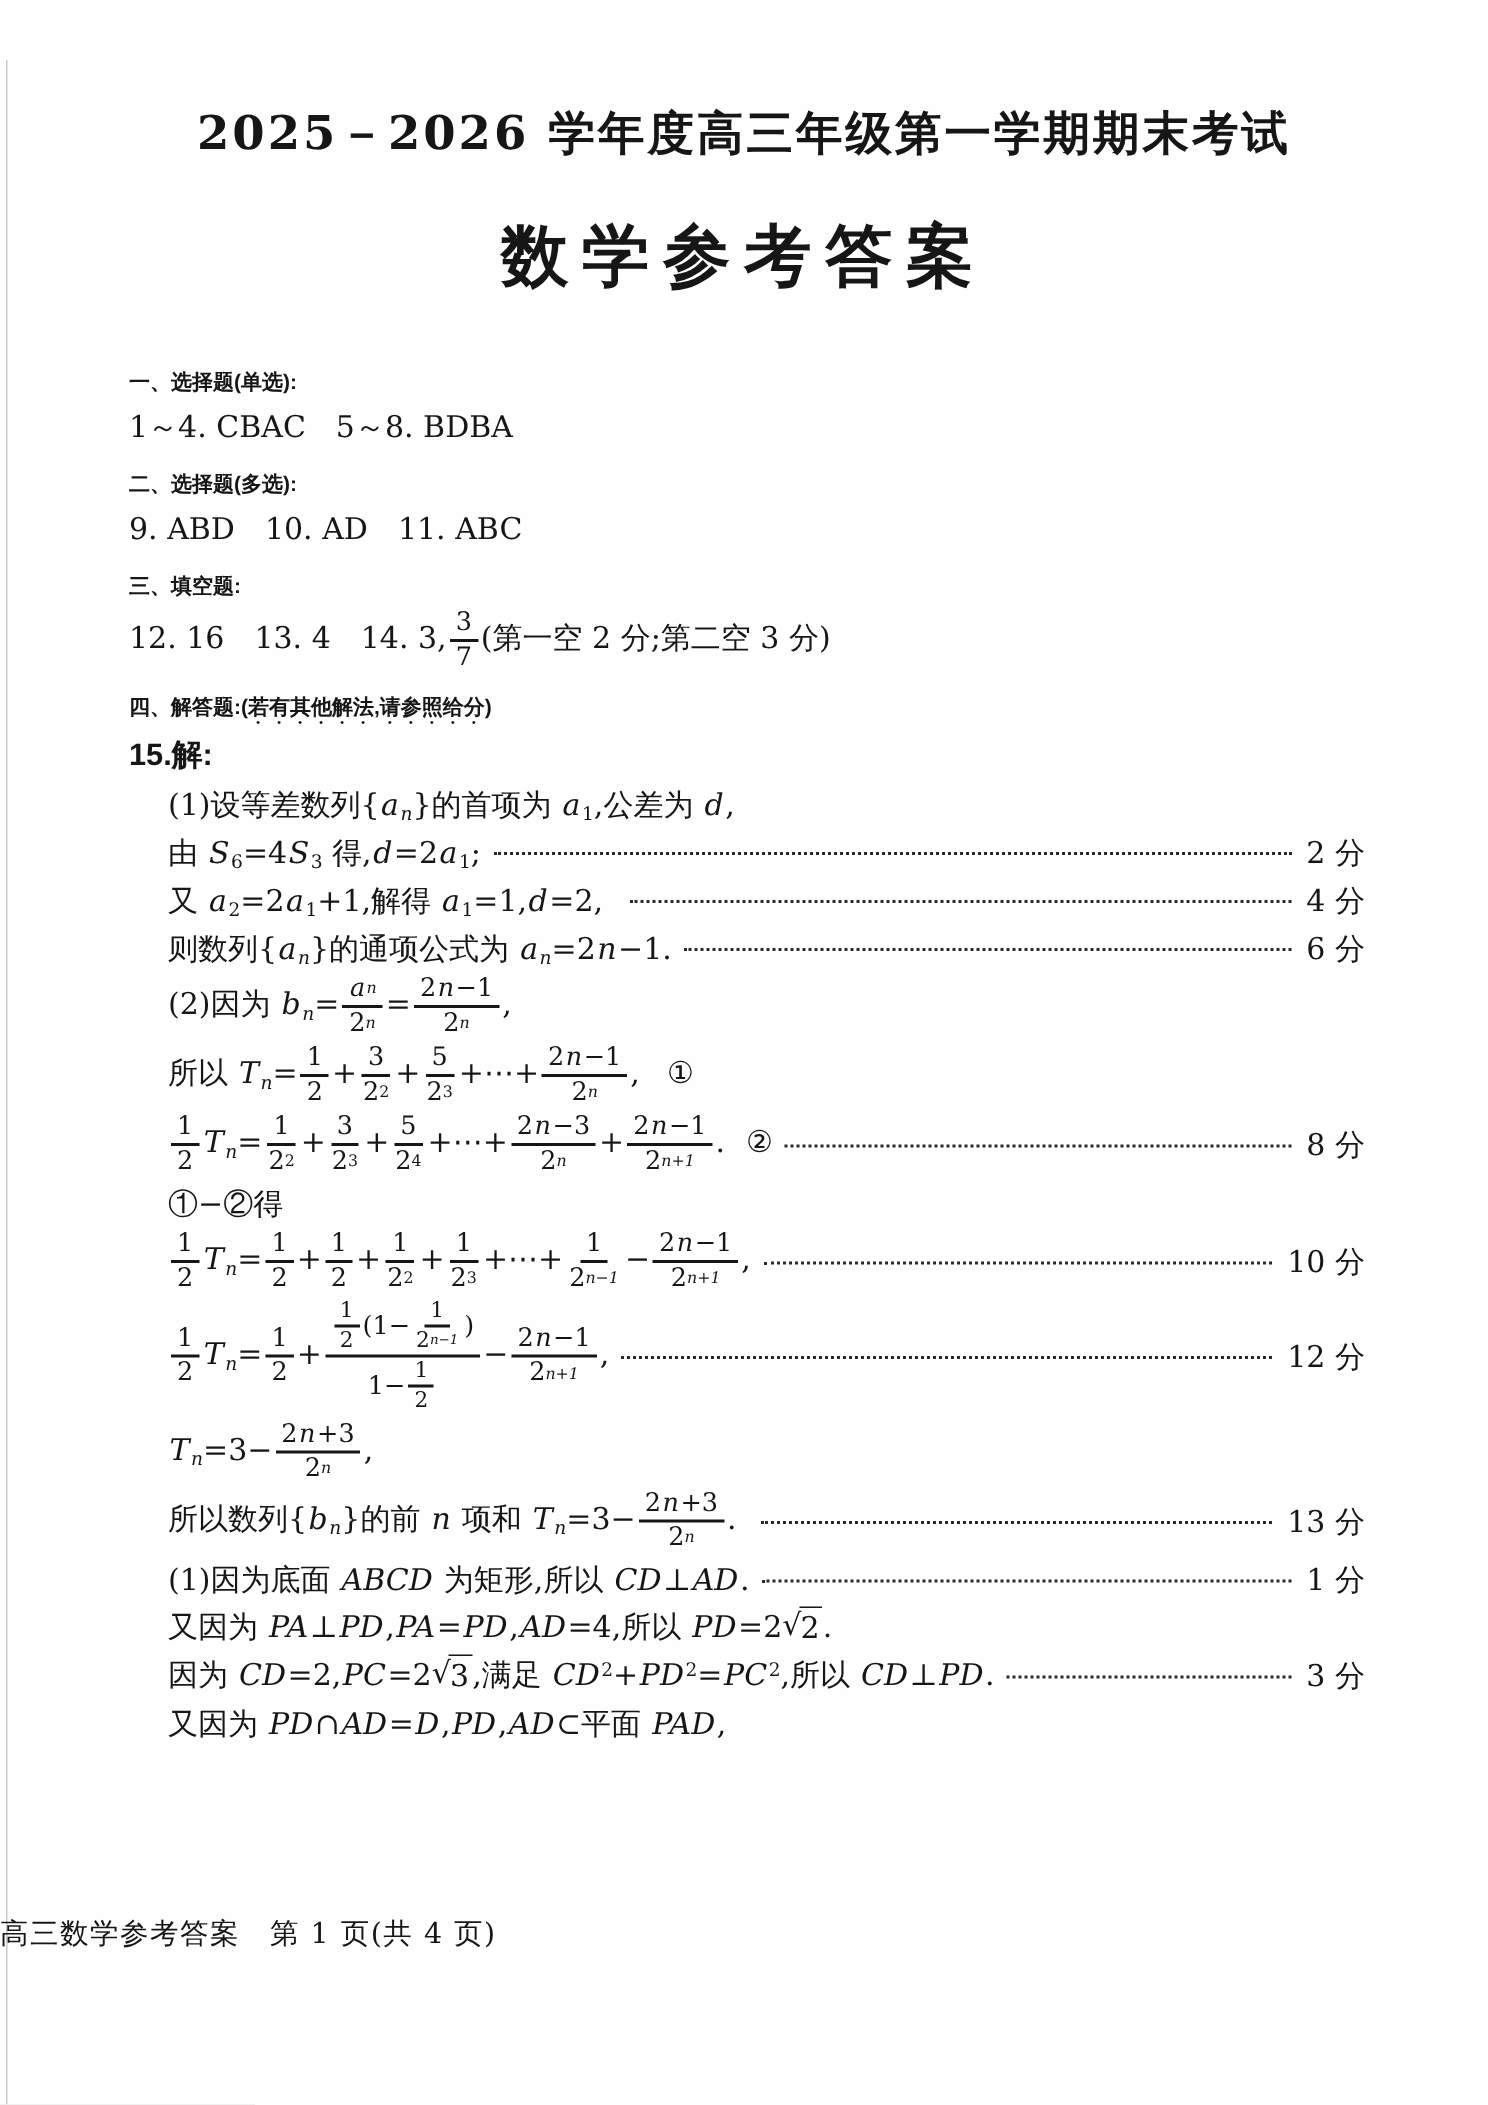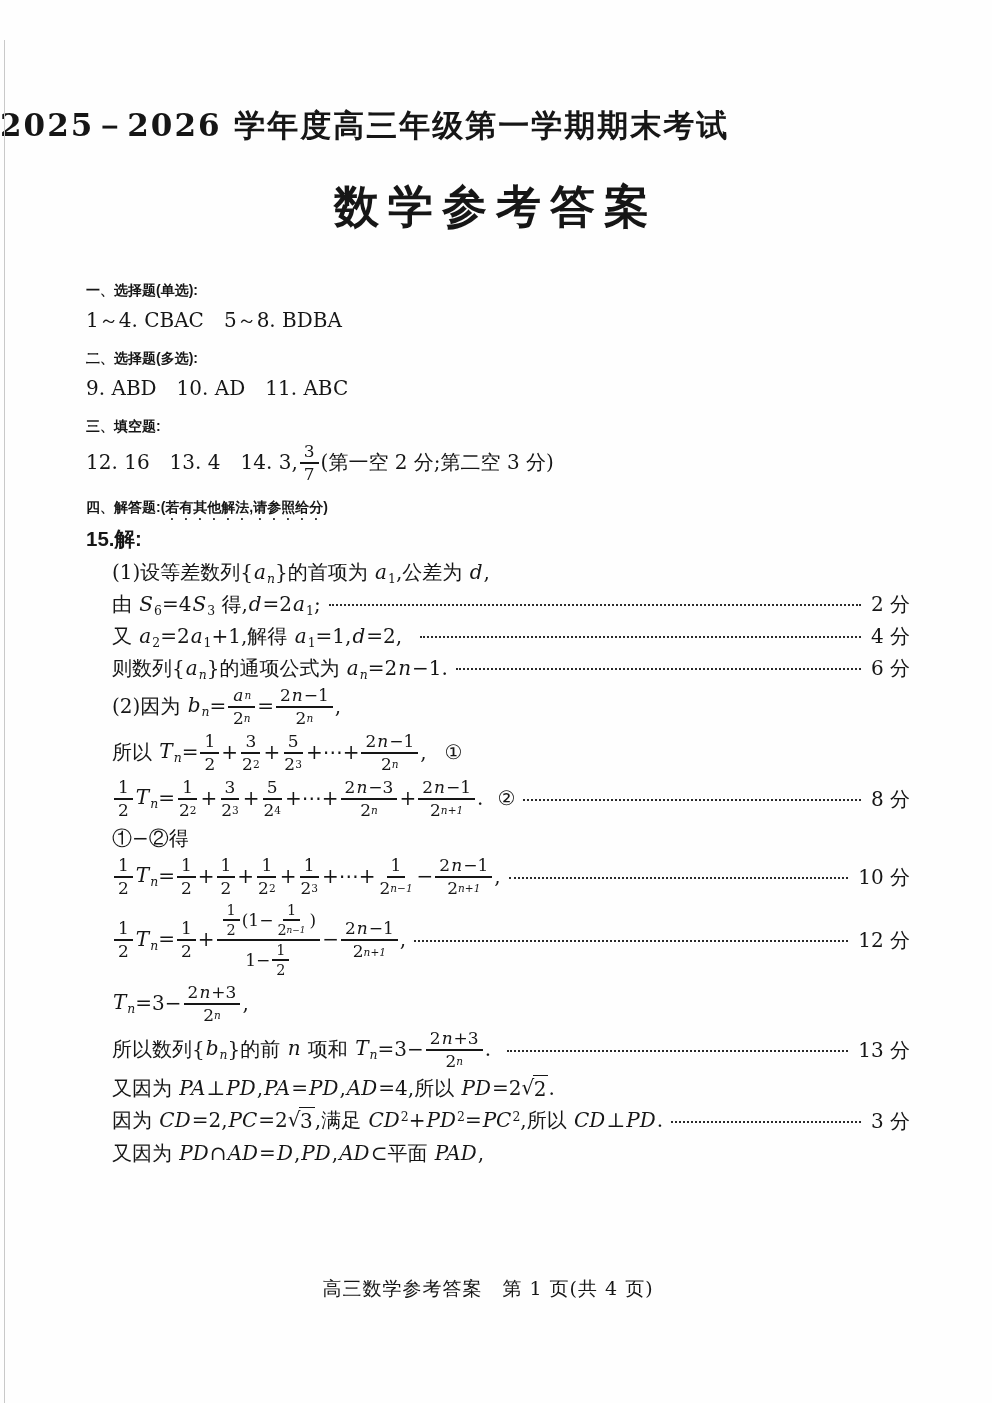--- a/index.html
+++ b/index.html
@@ -12,21 +12,21 @@
     font-family:"DejaVu Serif", serif;
     font-size:20px;
     overflow:hidden;
     box-sizing:border-box;
   }
   .page::before {
     content:""; position:absolute; left:4px; top:40px; bottom:0;
     width:1px; background:#c9c9c9;
   }
   .doc-title {
-    margin-top:108px;
+    text-align:center; margin-top:72px;
     font-size:31px; font-weight:600; letter-spacing:2px;
     line-height:1.1;
   }
   .doc-subtitle {
     text-align:center; margin-top:40px;
     font-size:45px; font-weight:900; letter-spacing:9px;
     line-height:1.1;
   }
   .content { padding:0 82px 0 86px; margin-top:42px; }
   .line {
@@ -72,21 +72,21 @@
     -webkit-text-emphasis:filled dot #111;
     -webkit-text-emphasis-position:under;
     text-emphasis:filled dot #111;
     text-emphasis-position:under right;
   }
   .sqrt { display:inline-flex; align-items:flex-start; }
   .sqsign { transform:translateY(-1px); margin-right:-1.5px; }
   .rad { border-top:1.8px solid #161616; padding:0 2px 0 1px; }
   .footer {
     position:absolute; top:1276px; left:0; right:16px;
-    text-align:center; font-size:19px; letter-spacing:1px;
+    text-align:left; font-size:19px; letter-spacing:1px;
   }
 </style>
 </head>
 <body>
 
 <div class="page">
   <div class="doc-title">2025－2026 学年度高三年级第一学期期末考试</div>
   <div class="doc-subtitle">数学参考答案</div>
   <div id="content" class="content">
       <div class="line heading">
@@ -399,20 +399,25 @@
             </span>
             <span class="den">
               <span class="t">2</span>
               <sup class="ms it">n</sup>
             </span>
           </span><span class="t">.</span><span class="spacer" style="display: inline-block; width: 8px;"></span></span>
         <span class="leader"></span>
         <span class="score">13 分</span>
       </div>
       <div class="line indent">
+        <span class="lcontent"><span class="t">(1)因为底面 </span><span class="mi">ABCD</span><span class="t"> 为矩形,所以 </span><span class="mi">CD</span><span class="t">⊥</span><span class="mi">AD</span><span class="t">.</span></span>
+        <span class="leader"></span>
+        <span class="score">1 分</span>
+      </div>
+      <div class="line indent">
         <span class="lcontent"><span class="t">又因为 </span><span class="mi">PA</span><span class="t">⊥</span><span class="mi">PD</span><span class="t">,</span><span class="mi">PA</span><span class="t">=</span><span class="mi">PD</span><span class="t">,</span><span class="mi">AD</span><span class="t">=4,所以 </span><span class="mi">PD</span><span class="t">=2</span><span class="sqrt">
             <span class="sqsign">√</span>
             <span class="rad">2</span>
           </span><span class="t">.</span></span>
       </div>
       <div class="line indent">
         <span class="lcontent"><span class="t">因为 </span><span class="mi">CD</span><span class="t">=2,</span><span class="mi">PC</span><span class="t">=2</span><span class="sqrt">
             <span class="sqsign">√</span>
             <span class="rad">3</span>
           </span><span class="t">,满足 </span><span class="mi">CD</span><sup class="ms">2</sup><span class="t">+</span><span class="mi">PD</span><sup class="ms">2</sup><span class="t">=</span><span class="mi">PC</span><sup class="ms">2</sup><span class="t">,所以 </span><span class="mi">CD</span><span class="t">⊥</span><span class="mi">PD</span><span class="t">.</span></span>

